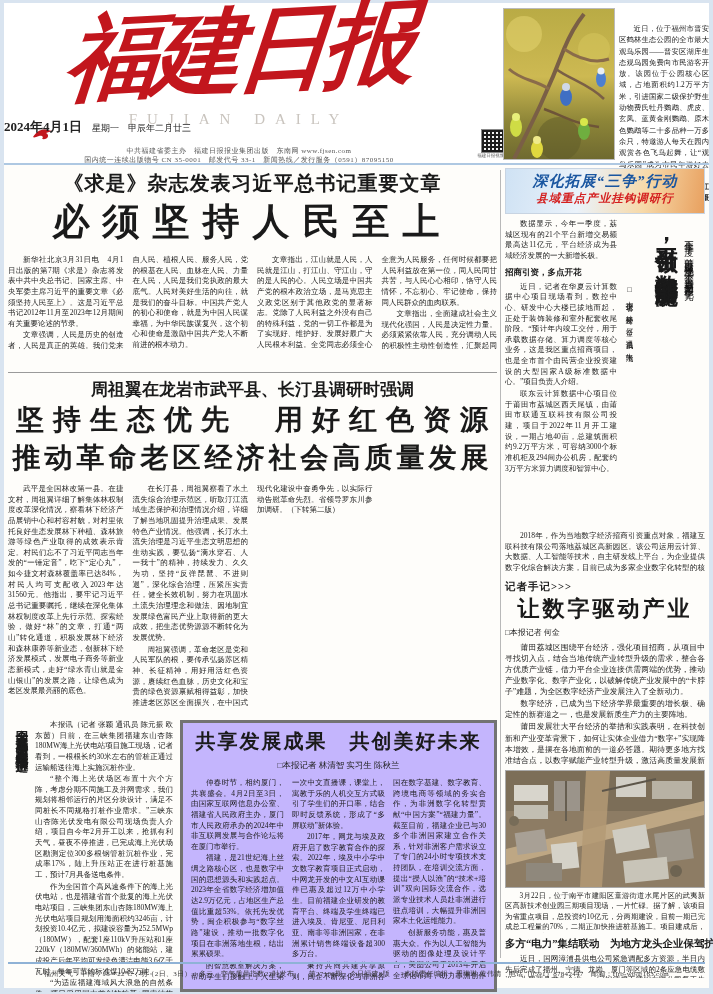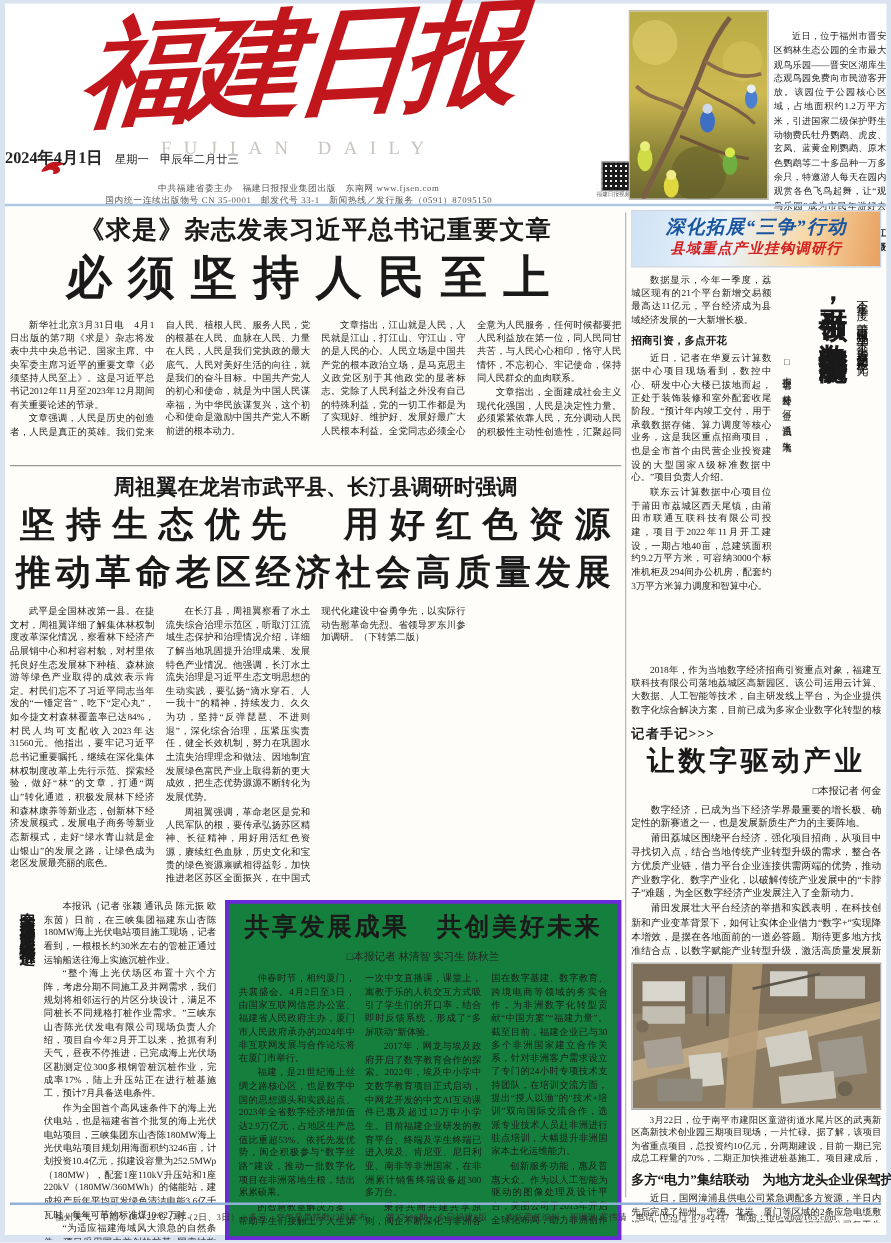--- a/index.html
+++ b/index.html
@@ -43,21 +43,21 @@
   .a2{margin-top:5px;}
   .a2-kicker{font-size:17px;font-weight:bold;text-align:center;}
   .a2-h1{font-size:28px;font-weight:bold;text-align:right;letter-spacing:9px;margin-top:3px;white-space:nowrap;}
   .a2-h2{font-size:28px;font-weight:bold;text-align:center;letter-spacing:4px;white-space:nowrap;}
   .a2-body{height:230px;overflow:hidden;margin-top:7px;}
   .band{display:flex;margin-top:6px;height:272px;}
   .a3{width:165px;display:flex;gap:5px;overflow:hidden;}
   .a3-title{writing-mode:vertical-rl;text-orientation:upright;font-size:12.5px;font-weight:bold;
             letter-spacing:1.5px;width:22px;height:272px;}
   .a3-body{flex:1;height:272px;overflow:hidden;}
-  .redbox{flex:1;margin-left:7px;border:3px solid #6d28d9;padding:5px 8px;background:#15803d;overflow:hidden;}
+  .redbox{flex:1;margin-left:7px;border:3px solid #737373;padding:5px 8px;background:#c4b5fd;overflow:hidden;}
   .a4-headline{font-size:20px;font-weight:bold;text-align:center;letter-spacing:2px;margin-top:2px;white-space:nowrap;}
   .a4-byline{font-size:8.5px;text-align:center;margin:5px 0 6px 0;color:#222;}
   .a4-body{height:212px;overflow:hidden;}
   
   .vdivider{position:absolute;left:500px;top:170px;width:1px;height:788px;background:#b8b8b8;}
   .right-col{position:absolute;left:505px;top:168px;width:200px;}
   .banner{height:44px;border:1px solid #c8d4e2;text-align:center;overflow:hidden;
           background:linear-gradient(100deg,#cfe2f4 0%,#eaf2fa 38%,#f7d9a8 70%,#e8a05f 100%);}
   .banner-l1{font-size:15px;font-weight:bold;font-style:italic;color:#1a56a0;margin-top:3px;letter-spacing:1px;}
   .banner-l2{font-size:11.5px;font-weight:bold;font-style:italic;color:#d42020;letter-spacing:1px;}
@@ -68,21 +68,21 @@
   .a5-byline{writing-mode:vertical-rl;text-orientation:upright;font-size:7.5px;width:13px;
              margin:66px 0 0 4px;color:#222;letter-spacing:1px;}
   .a5-headline{writing-mode:vertical-rl;text-orientation:upright;font-size:23px;font-weight:bold;
                width:40px;margin:10px 2px 0 4px;letter-spacing:1px;line-height:1.05;}
   .a5-side{writing-mode:vertical-rl;text-orientation:upright;font-size:9.5px;width:15px;margin-top:14px;
            letter-spacing:1.5px;color:#111;}
   .a5-cont{height:42px;overflow:hidden;margin-top:4px;}
   .a6{margin-top:7px;}
   .a6-label{font-size:10.5px;font-weight:bold;color:#222;letter-spacing:1px;}
   .a6-headline{font-size:22px;font-weight:bold;text-align:center;letter-spacing:3px;margin-top:2px;}
-  .a6-byline{font-size:8px;text-align:right;margin:3px 0 4px 0;}
+  .a6-byline{font-size:8px;text-align:left;margin:3px 0 4px 0;}
   .a6-body{height:122px;overflow:hidden;font-size:7.8px;}
   .photo2{margin-top:6px;width:198px;height:116px;border:1px solid #aaa;overflow:hidden;}
   .a7-cap{margin-top:3px;height:42px;overflow:hidden;font-size:7.3px;}
   .a8{margin-top:4px;}
   .a8-headline{font-size:10.5px;font-weight:bold;text-align:center;white-space:nowrap;letter-spacing:0;}
   .a8-body{margin-top:3px;height:24px;overflow:hidden;}
   
   .footer{position:absolute;left:8px;top:962px;width:697px;border-top:2px solid #8fb2d6;
           padding-top:5px;text-align:center;font-size:7px;color:#333;letter-spacing:.3px;}
 </style>
@@ -225,22 +225,22 @@
     <div class="a5-cont body-text">
       <p>2018年，作为当地数字经济招商引资重点对象，福建互联科技有限公司落地荔城区高新园区。该公司运用云计算、大数据、人工智能等技术，自主研发线上平台，为企业提供数字化综合解决方案，目前已成为多家企业数字化转型的核心“引擎”企业，跻身全省数字经济重点“链主”企业行列。（下转第三版）</p>
     </div>
   </article>
 
   <article class="a6">
     <div class="a6-label">记者手记&gt;&gt;&gt;</div>
     <h3 class="a6-headline" style="margin:0;">让数字驱动产业</h3>
     <div class="a6-byline">□本报记者 何金</div>
     <div class="a6-body body-text">
+      <p>莆田荔城区围绕平台经济，强化项目招商，从项目中寻找切入点，结合当地传统产业转型升级的需求，整合各方优质产业链，借力平台企业连接供需两端的优势，推动产业数字化、数字产业化，以破解传统产业发展中的“卡脖子”难题，为全区数字经济产业发展注入了全新动力。</p>
       <p>数字经济，已成为当下经济学界最重要的增长极、确定性的新赛道之一，也是发展新质生产力的主要阵地。</p>
-      <p>莆田荔城区围绕平台经济，强化项目招商，从项目中寻找切入点，结合当地传统产业转型升级的需求，整合各方优质产业链，借力平台企业连接供需两端的优势，推动产业数字化、数字产业化，以破解传统产业发展中的“卡脖子”难题，为全区数字经济产业发展注入了全新动力。</p>
       <p>莆田发展壮大平台经济的举措和实践表明，在科技创新和产业变革背景下，如何让实体企业借力“数字+”实现降本增效，是摆在各地面前的一道必答题。期待更多地方找准结合点，以数字赋能产业转型升级，激活高质量发展新动能，加快形成新质生产力，也必将孕育出更多竞争力强的新质生产力。</p>
     </div>
   </article>
 
   <div class="photo2">
     <svg width="198" height="116" viewBox="0 0 198 116">
       <rect width="198" height="116" fill="#8d7c64"></rect>
       <rect x="0" y="0" width="198" height="40" fill="#7c6e58"></rect>
       <path d="M0 78 L198 30 L198 44 L0 94 Z" fill="#c3ac87" opacity=".9"></path>
       <path d="M80 0 L104 0 L96 116 L74 116 Z" fill="#b49a74" opacity=".85"></path>

